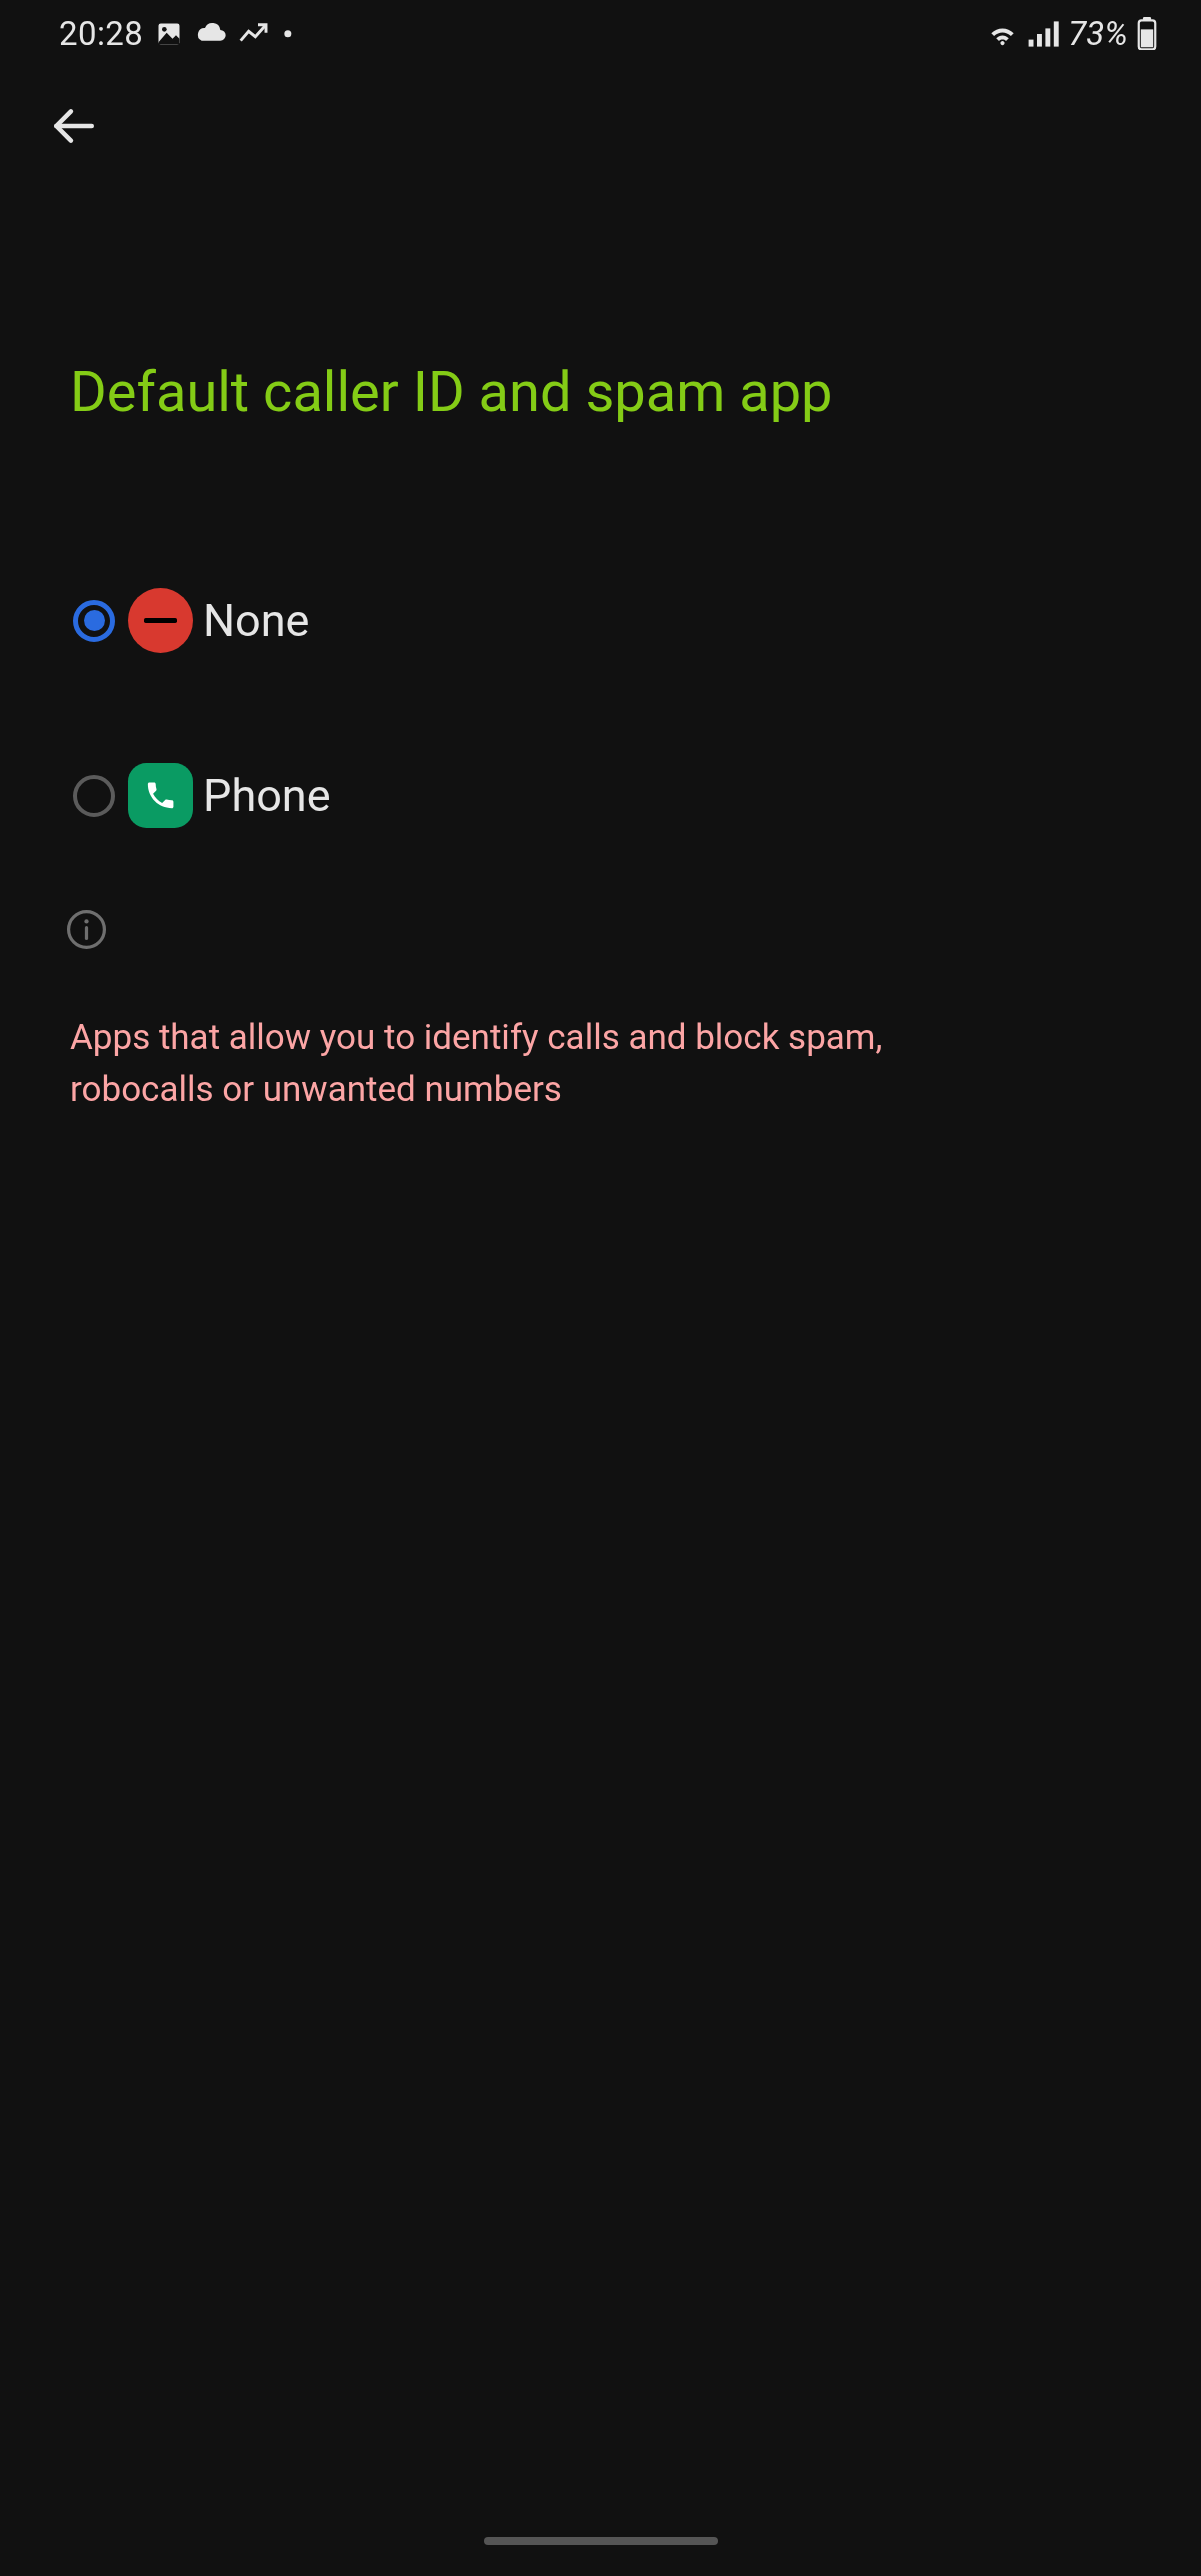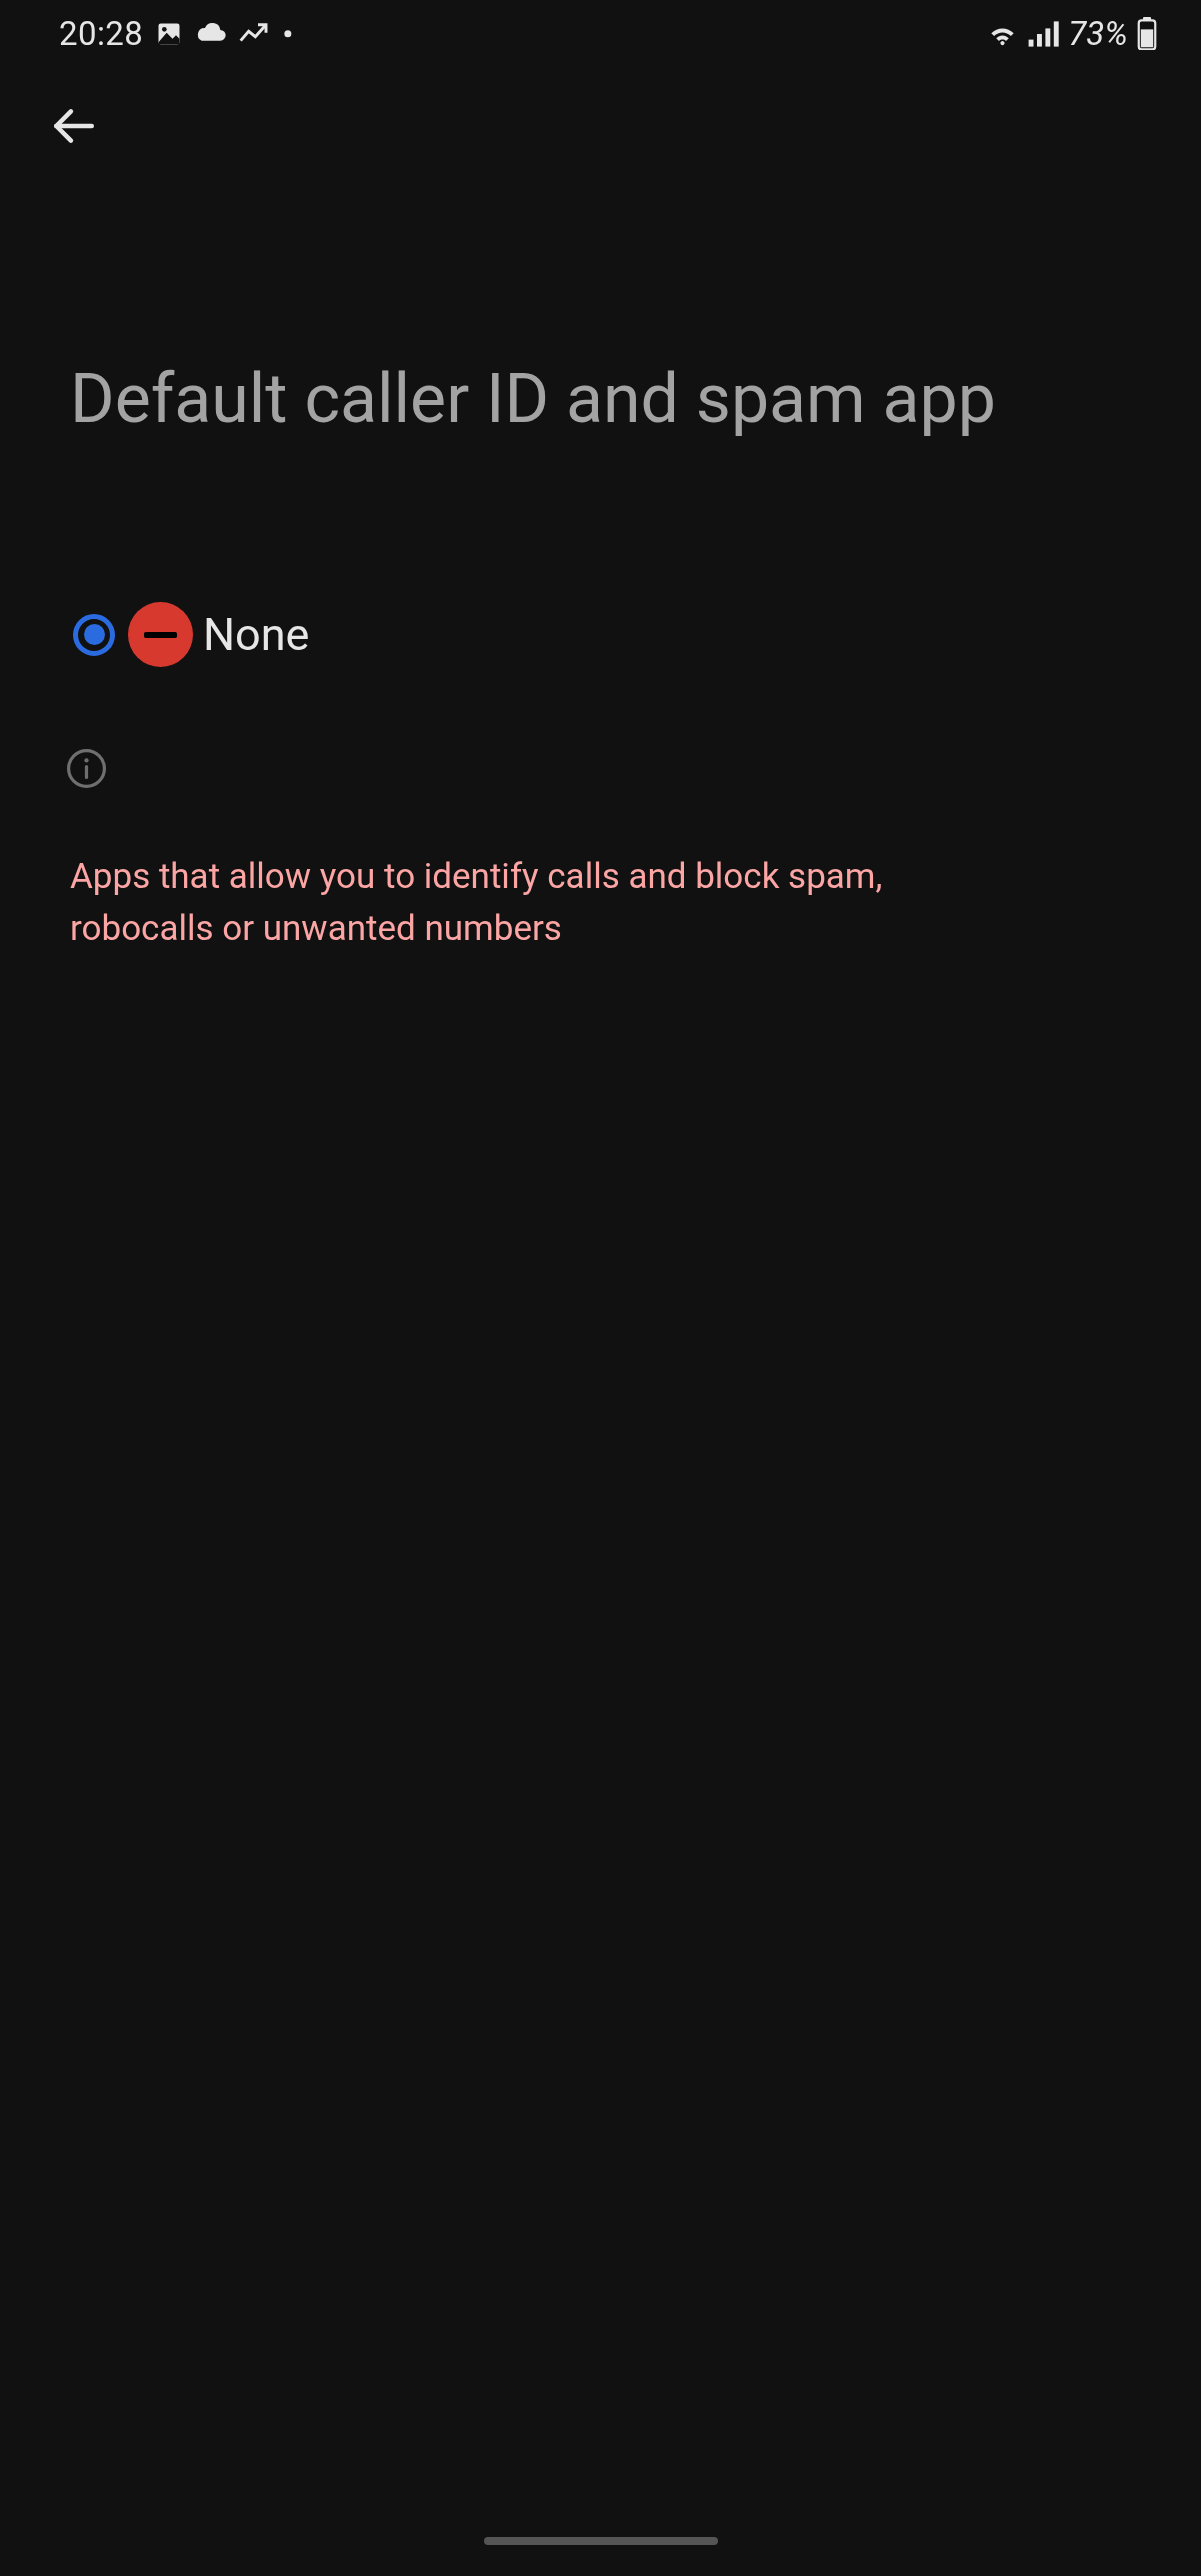--- a/index.html
+++ b/index.html
@@ -43,24 +43,24 @@
       width: 80px;
       height: 80px;
       display: flex;
       align-items: center;
       justify-content: center;
       border-radius: 40px;
       cursor: pointer;
     }
     .page-title {
       padding: 175px 70px 0 70px;
-      font-size: 68px;
+      font-size: 56px;
       line-height: 1.18;
       font-weight: 400;
-      color: #a3a3a3;
+      color: #84cc16;
     }
     .options {
       padding: 108px 50px 0 50px;
     }
     .option-row {
       display: flex;
       align-items: center;
       height: 175px;
       cursor: pointer;
     }
@@ -234,20 +234,33 @@
         </div>
     </div>
     <div class="app-icon-wrap">
       <div class="icon-none">
           <div class="bar"></div>
         </div>
     </div>
     <div class="option-label">None</div>
   </div>
 
+  <div class="option-row">
+    <div class="radio-wrap">
+      <div class="radio unchecked"></div>
+    </div>
+    <div class="app-icon-wrap">
+      <div class="icon-phone">
+        <svg width="33" height="33" viewBox="0 0 24 24" fill="#ffffff">
+            <path d="M6.6 10.8c1.4 2.8 3.8 5.2 6.6 6.6l2.2-2.2c.3-.3.7-.4 1.1-.3 1.2.4 2.5.6 3.8.6.6 0 1.1.5 1.1 1.1v3.5c0 .6-.5 1.1-1.1 1.1C10.5 21.2 2.8 13.5 2.8 3.7c0-.6.5-1.1 1.1-1.1h3.5c.6 0 1.1.5 1.1 1.1 0 1.3.2 2.6.6 3.8.1.4 0 .8-.3 1.1L6.6 10.8z"></path>
+          </svg>
+      </div>
+    </div>
+    <div class="option-label">Phone</div>
+  </div>
 
 </div>
 
 <div class="info-icon-row">
   <svg class="info-icon" viewBox="0 0 24 24" fill="none" stroke="#6f6f6f" stroke-width="1.8">
     <circle cx="12" cy="12" r="10"></circle>
     <line x1="12" y1="11" x2="12" y2="17" stroke-linecap="round"></line>
     <circle cx="12" cy="7.5" r="1.2" fill="#6f6f6f" stroke="none"></circle>
   </svg>
 </div>

